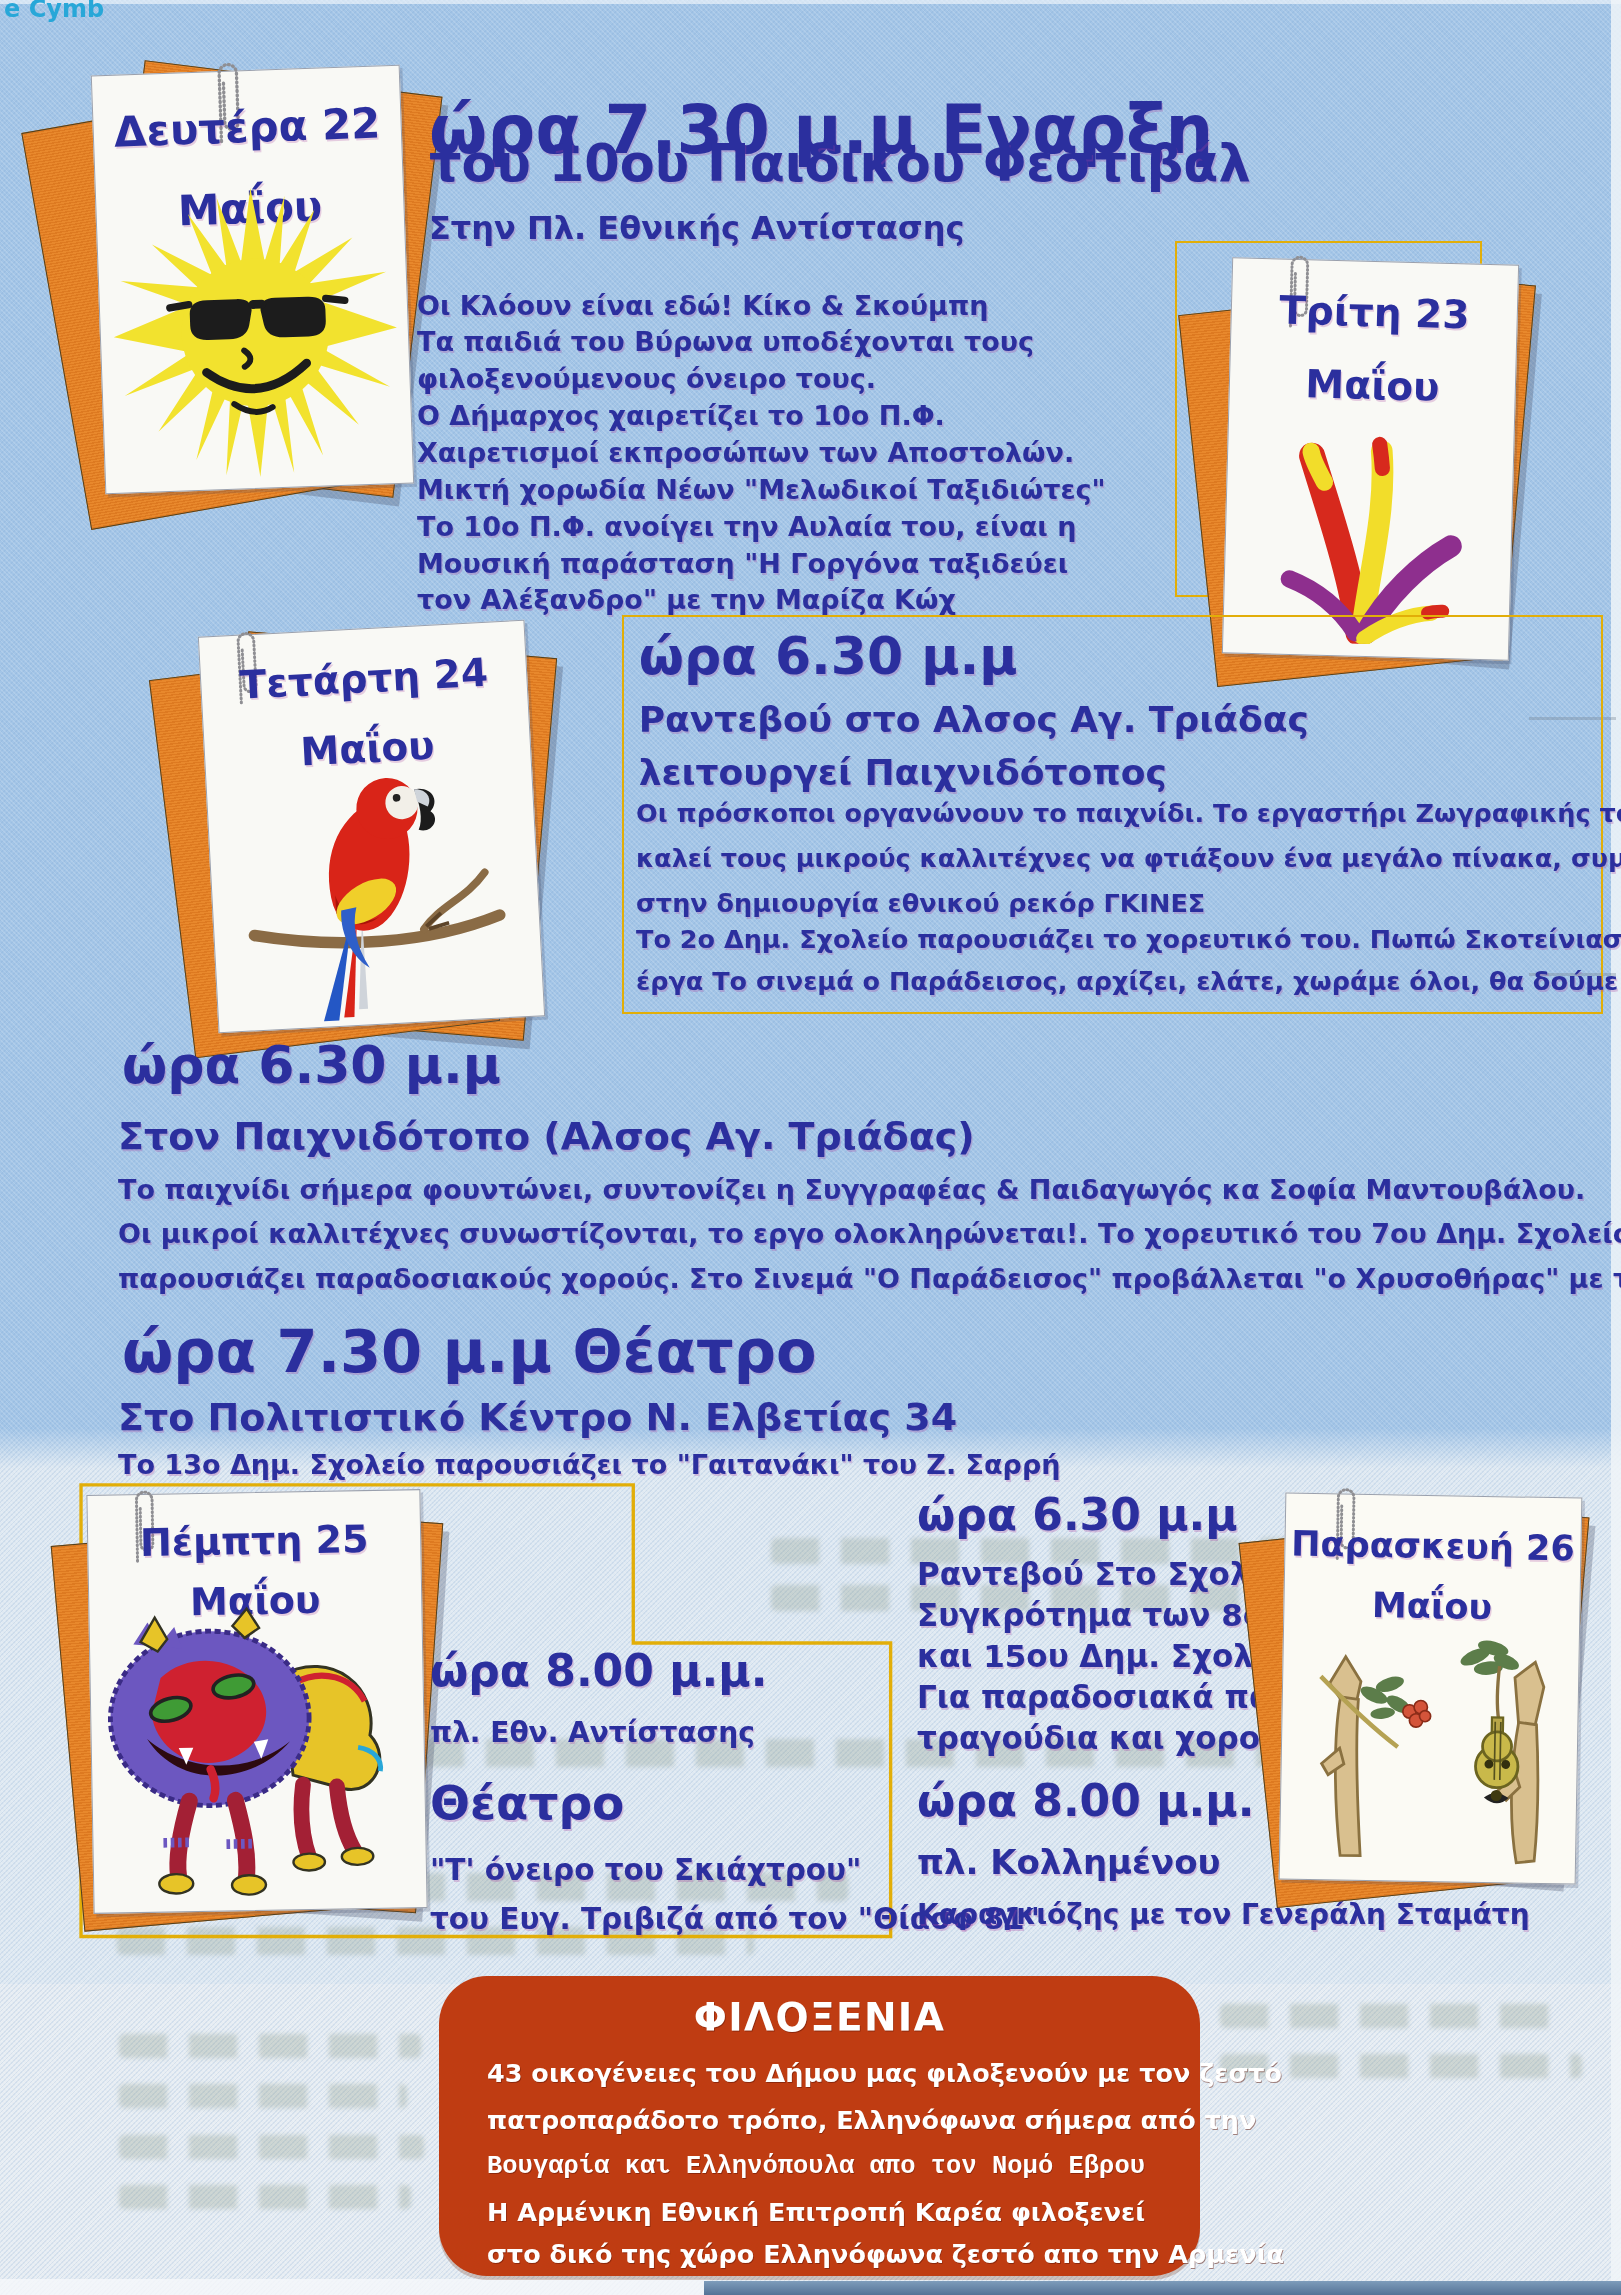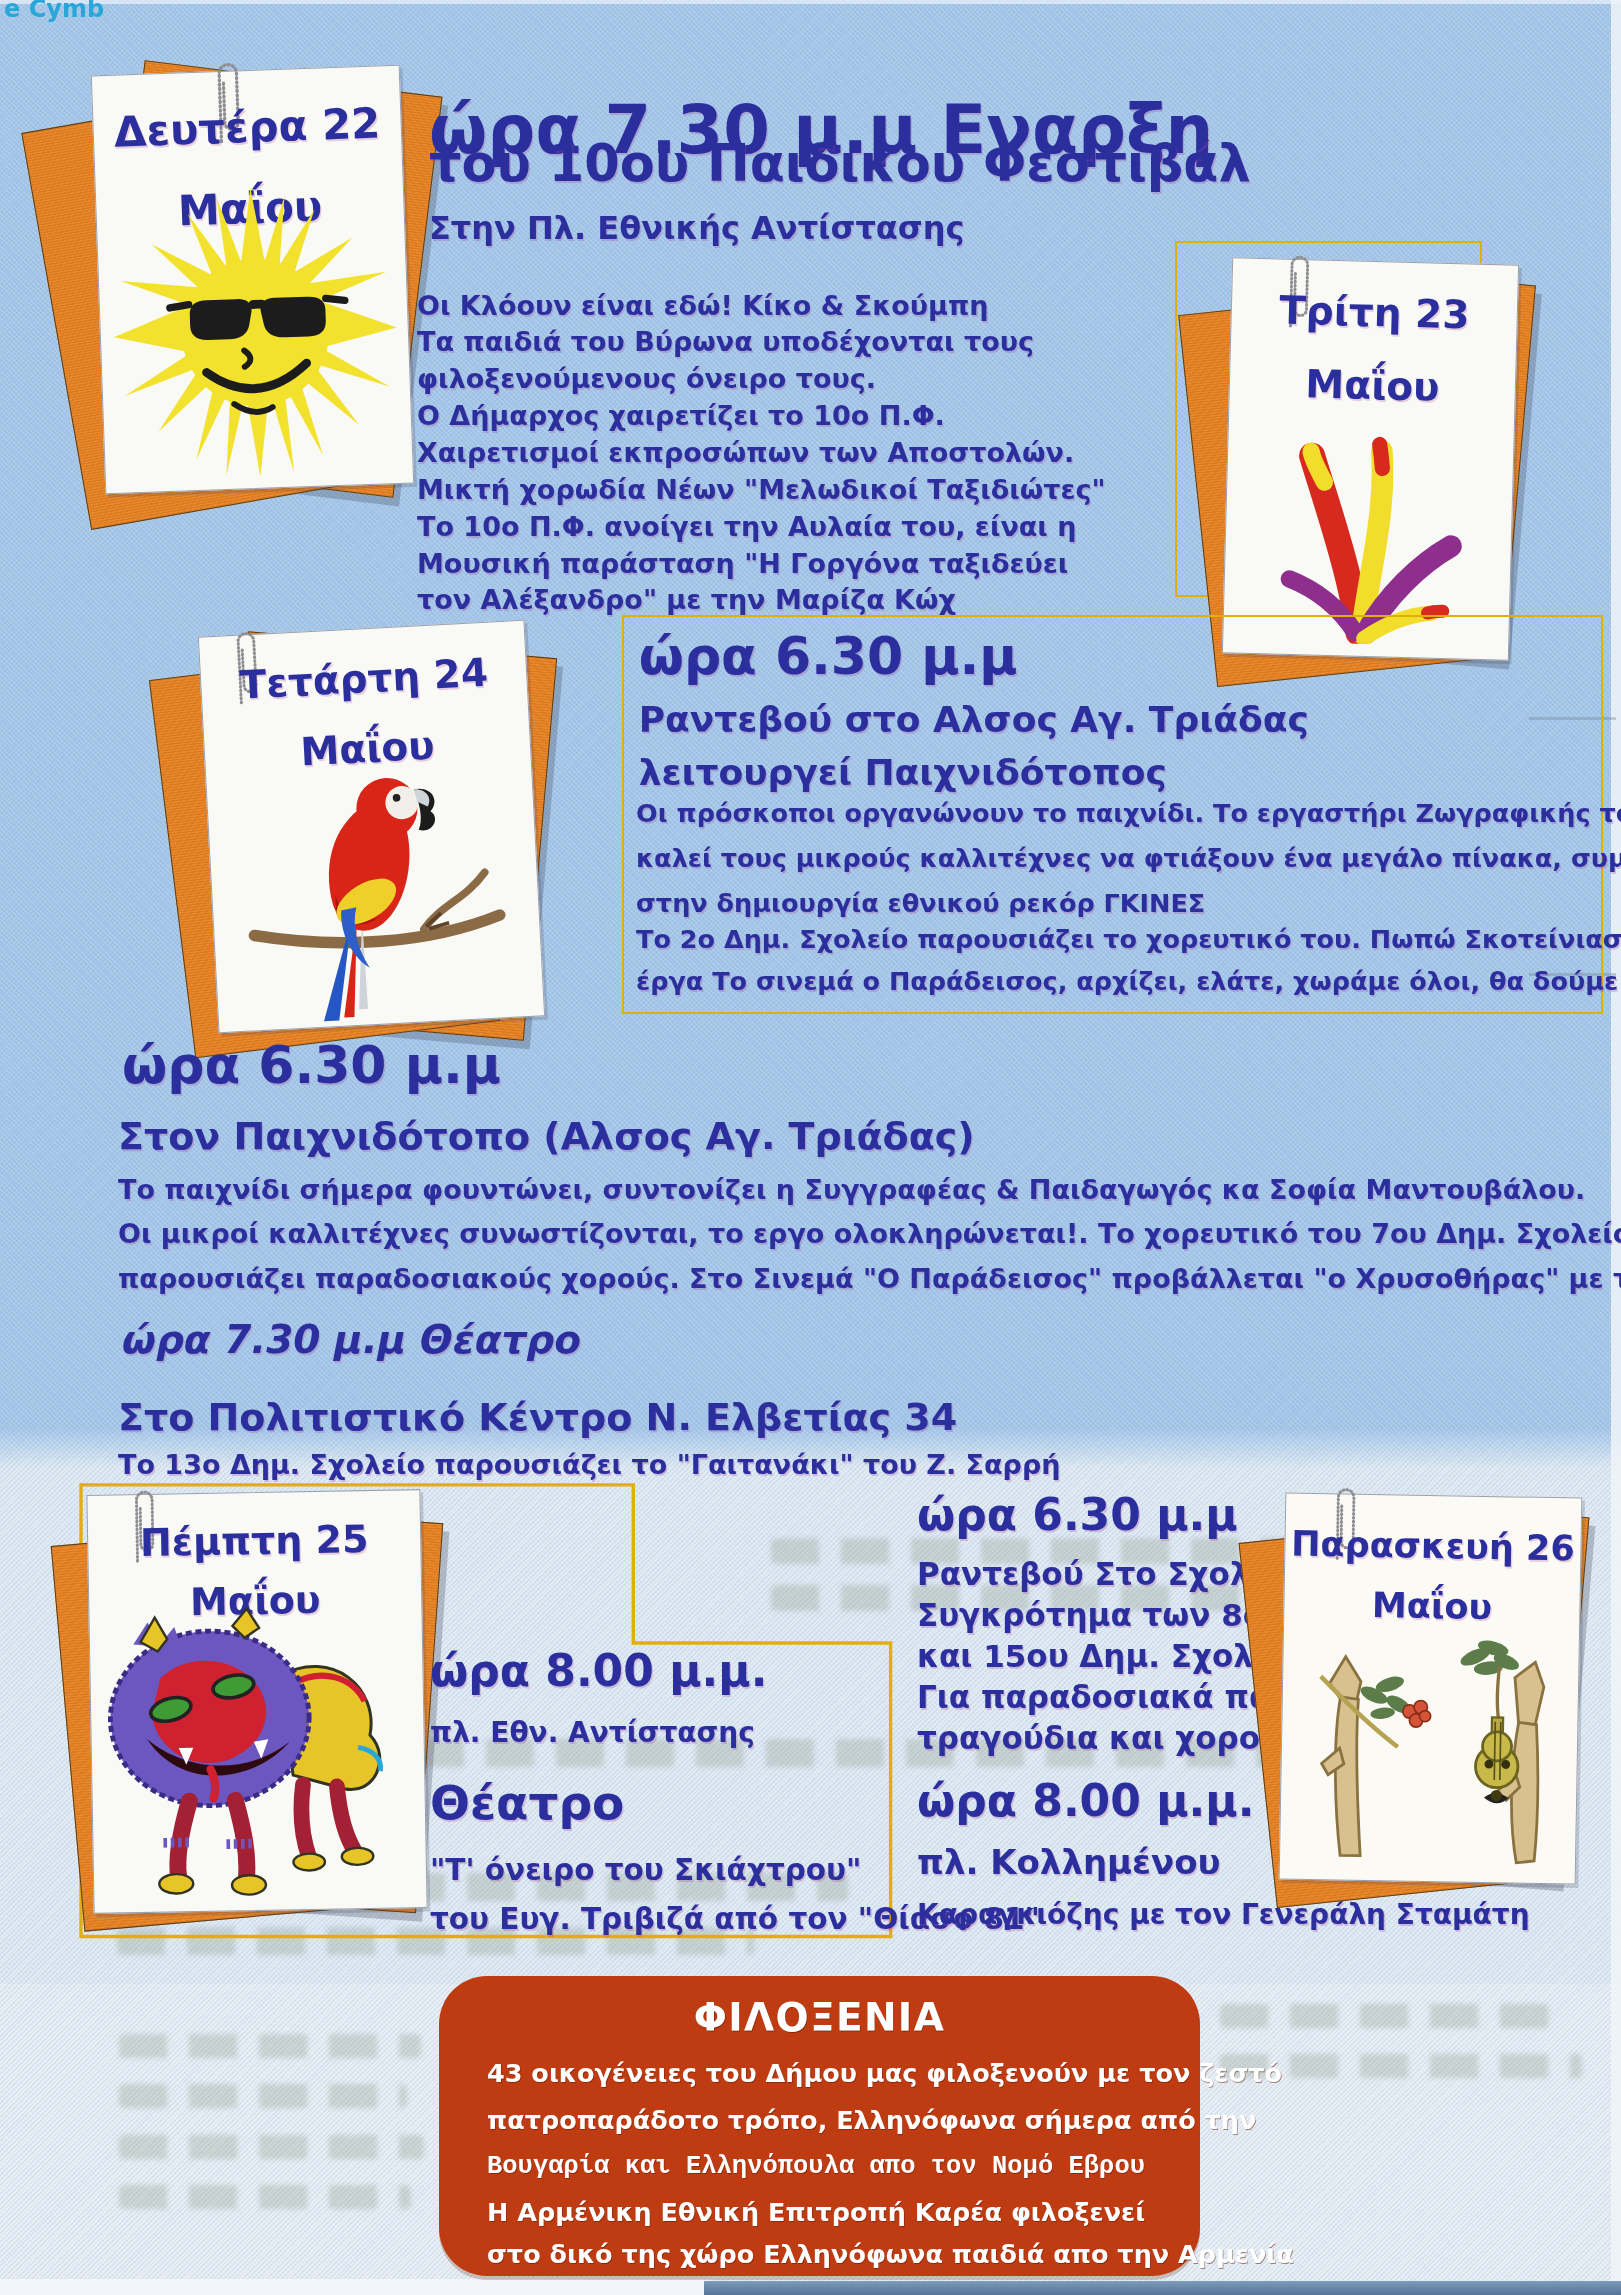--- a/index.html
+++ b/index.html
@@ -173,21 +173,21 @@
 
   <div>
     <div class="t" style="left:122px;top:1035px;font-size:52px;">ώρα 6.30 μ.μ</div>
     <div class="t" style="left:118px;top:1114px;font-size:38px;">Στον  Παιχνιδότοπο (Αλσος Αγ. Τριάδας)</div>
     <div class="t" style="left:118px;top:1174px;font-size:27px;">Το παιχνίδι σήμερα φουντώνει, συντονίζει η Συγγραφέας &amp; Παιδαγωγός  κα Σοφία Μαντουβάλου.</div>
     <div class="t" style="left:118px;top:1218px;font-size:27px;">Οι μικροί καλλιτέχνες συνωστίζονται,  το εργο  ολοκληρώνεται!. Το χορευτικό του 7ου Δημ. Σχολείου</div>
     <div class="t" style="left:118px;top:1263px;font-size:27px;">παρουσιάζει παραδοσιακούς χορούς. Στο Σινεμά "Ο Παράδεισος" προβάλλεται  "ο Χρυσοθήρας" με τον Σαρλώ</div>
   </div>
 
   <div>
-    <div class="t" style="left:122px;top:1317px;font-size:39px;font-style:italic;">ώρα 7.30 μ.μ  Θέατρο</div>
+    <div class="t" style="left:122px;top:1317px;font-size:59px;">ώρα 7.30 μ.μ  Θέατρο</div>
     <div class="t" style="left:118px;top:1395px;font-size:38px;">Στο Πολιτιστικό Κέντρο Ν. Ελβετίας 34</div>
     <div class="t" style="left:118px;top:1449px;font-size:27px;">Το  13ο Δημ. Σχολείο παρουσιάζει το "Γαιτανάκι" του Ζ. Σαρρή</div>
   </div>
 
   <svg style="position:absolute;left:77px;top:1478px;" width="819" height="464" viewBox="0 0 1222 692">
     <path d="M6,10 H830 V246 H1214 V684 H6 Z" fill="none" stroke="#e2ae08" stroke-width="5"></path>
   </svg>
 
   <div class="card-wrap" style="left:80px;top:1485px;width:362px;height:442px;">
     <div class="sheet sh1" style="left:40px;top:27px;width:308px;height:389px;transform:rotate(4deg);"></div>
@@ -305,17 +305,17 @@
       </svg>
     </div>
   </div>
 
   <div class="redbox" style="left:439px;top:1976px;width:761px;height:300px;">
     <div class="w" style="left:0;top:19px;width:100%;text-align:center;font-size:39px;letter-spacing:1.3px;">ΦΙΛΟΞΕΝΙΑ</div>
     <div class="w" style="left:48px;top:82px;font-size:25.5px;">43 οικογένειες του Δήμου μας φιλοξενούν με τον ζεστό</div>
     <div class="w" style="left:48px;top:129px;font-size:25.5px;">πατροπαράδοτο τρόπο,  Ελληνόφωνα  σήμερα  από  την</div>
     <div class="w" style="left:48px;top:176px;font-size:25.5px;font-family:Liberation Mono, monospace;">Βουγαρία  και  Ελληνόπουλα  απο  τον  Νομό  Εβρου</div>
     <div class="w" style="left:48px;top:221px;font-size:25.5px;">Η  Αρμένικη  Εθνική  Επιτροπή  Καρέα  φιλοξενεί</div>
-    <div class="w" style="left:48px;top:263px;font-size:25.5px;">στο δικό της χώρο Ελληνόφωνα παιδιά απο την Αρμενία</div>
+    <div class="w" style="left:48px;top:263px;font-size:25.5px;">στο δικό της χώρο Ελληνόφωνα ζεστό απο την Αρμενία</div>
   </div>
 
 </div>
 
 
 </body></html>

